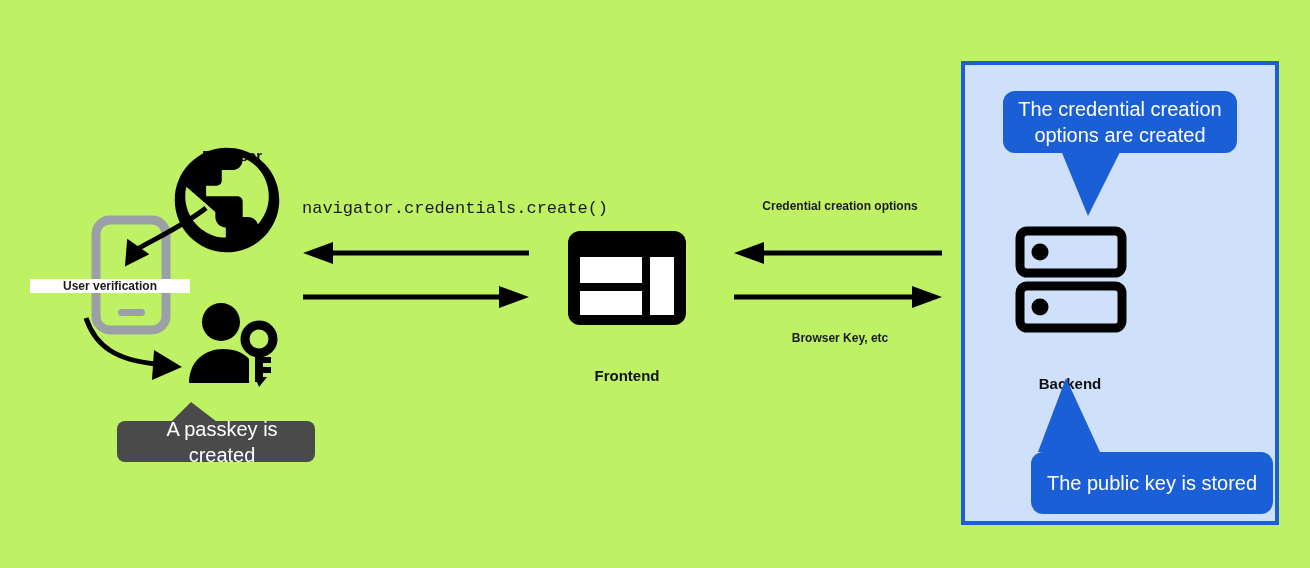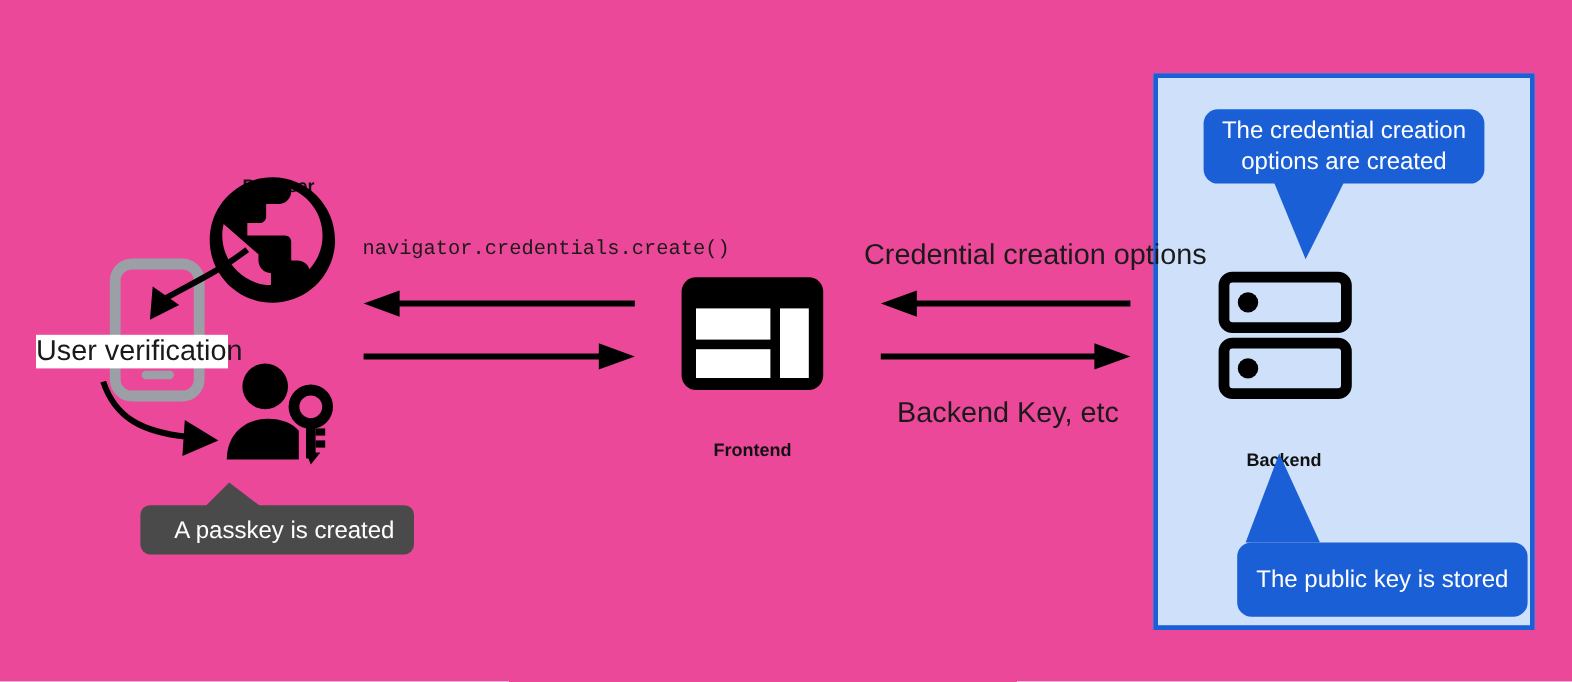--- a/index.html
+++ b/index.html
@@ -7,39 +7,39 @@
     padding: 0;
     background: #ffffff;
   }
   body {
     font-family: "Liberation Sans", sans-serif;
   }
   #canvas {
     position: relative;
     width: 1310px;
     height: 568px;
-    background: #ec4899;
+    background: #bef264;
     overflow: hidden;
   }
   .abs { position: absolute; }
 
   
   .label-bold {
     font-family: "Liberation Sans", sans-serif;
     font-weight: bold;
     font-size: 15px;
     color: #111111;
     white-space: nowrap;
     text-align: center;
     margin-top: 29px;
   }
   .label-plain {
     font-family: "Liberation Sans", sans-serif;
-    font-weight: normal;
-    font-size: 24px;
+    font-weight: bold;
+    font-size: 12px;
     color: #1a1a1a;
     white-space: nowrap;
     text-align: center;
   }
   .label-mono {
     font-family: "Liberation Mono", "DejaVu Sans Mono", monospace;
     font-weight: normal;
     font-size: 17px;
     color: #1a1a1a;
     white-space: nowrap;
@@ -154,21 +154,21 @@
     <rect x="70" y="48" width="8" height="31" fill="#000000"></rect>
     <rect x="78" y="54" width="8" height="6" fill="#000000"></rect>
     <rect x="78" y="64" width="8" height="6" fill="#000000"></rect>
     <polygon points="70,74 82,74 74,84" fill="#000000"></polygon>
   </svg>
 
   <svg class="abs" style="left:165px; top:402px; width:72px; height:26px;" viewBox="0 0 72 26">
     <polygon points="26,0 60,26 0,26" fill="#4a4a4a"></polygon>
   </svg>
 
-  <div class="abs tooltip-dark" style="left:117px; top:421px; width:228px; height:41px;padding-left:24px;">
+  <div class="abs tooltip-dark" style="left:117px; top:421px; width:198px; height:41px;padding-left:24px;">
     <span>A passkey is created</span>
   </div>
 
   <div class="abs label-mono" style="left:302px; top:199px; width:296px;">navigator.credentials.create()</div>
 
   <svg class="abs" style="left:303px; top:242px; width:226px; height:22px;" viewBox="0 0 226 22">
     <line x1="24" y1="11" x2="226" y2="11" stroke="#000000" stroke-width="5"></line>
     <polygon points="0,11 30,0 30,22" fill="#000000"></polygon>
   </svg>
 
@@ -183,15 +183,15 @@
   <svg class="abs" style="left:734px; top:242px; width:208px; height:22px;" viewBox="0 0 208 22">
     <line x1="24" y1="11" x2="208" y2="11" stroke="#000000" stroke-width="5"></line>
     <polygon points="0,11 30,0 30,22" fill="#000000"></polygon>
   </svg>
 
   <svg class="abs" style="left:734px; top:286px; width:208px; height:22px;" viewBox="0 0 208 22">
     <line x1="0" y1="11" x2="184" y2="11" stroke="#000000" stroke-width="5"></line>
     <polygon points="208,11 178,0 178,22" fill="#000000"></polygon>
   </svg>
 
-  <div class="abs label-plain" style="left:720px; top:331px; width:240px;">Backend Key, etc</div>
+  <div class="abs label-plain" style="left:720px; top:331px; width:240px;">Browser Key, etc</div>
 
 </div>
 
 </body></html>

